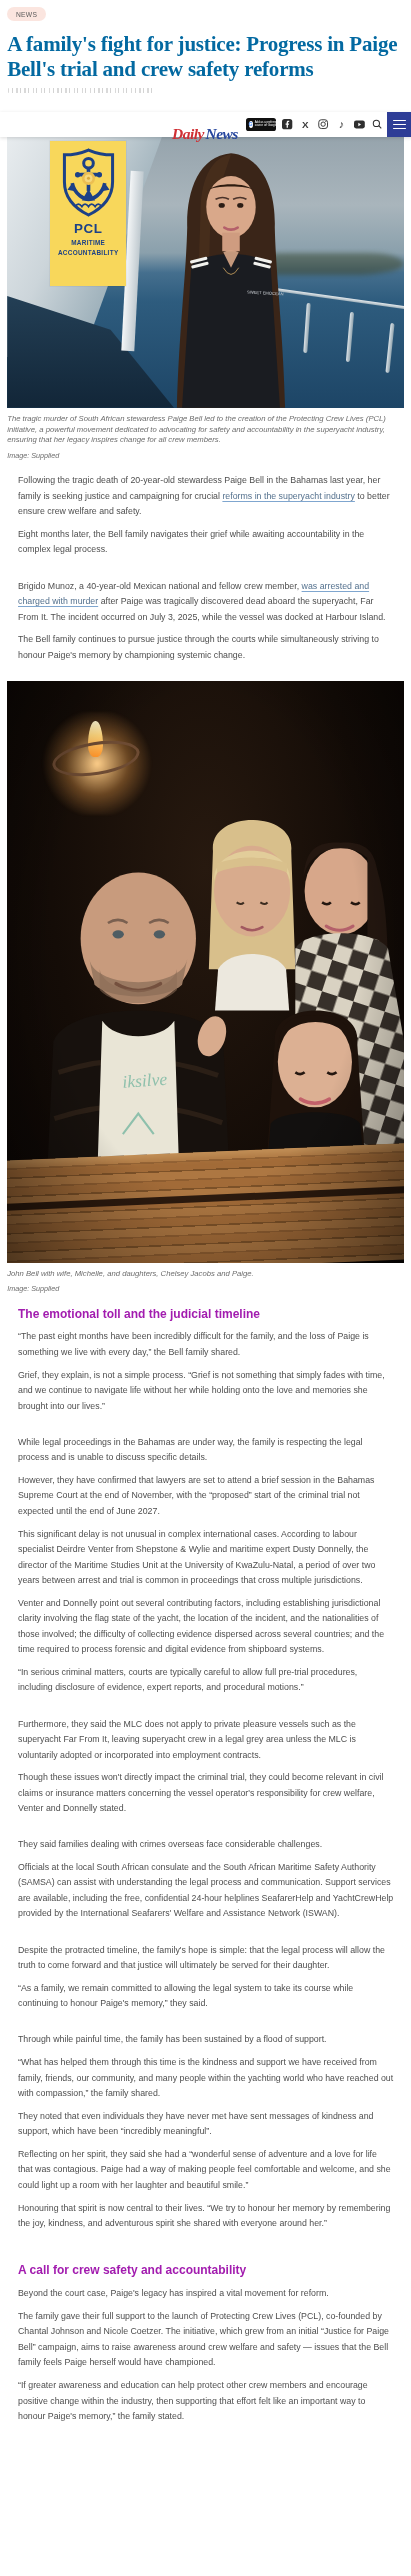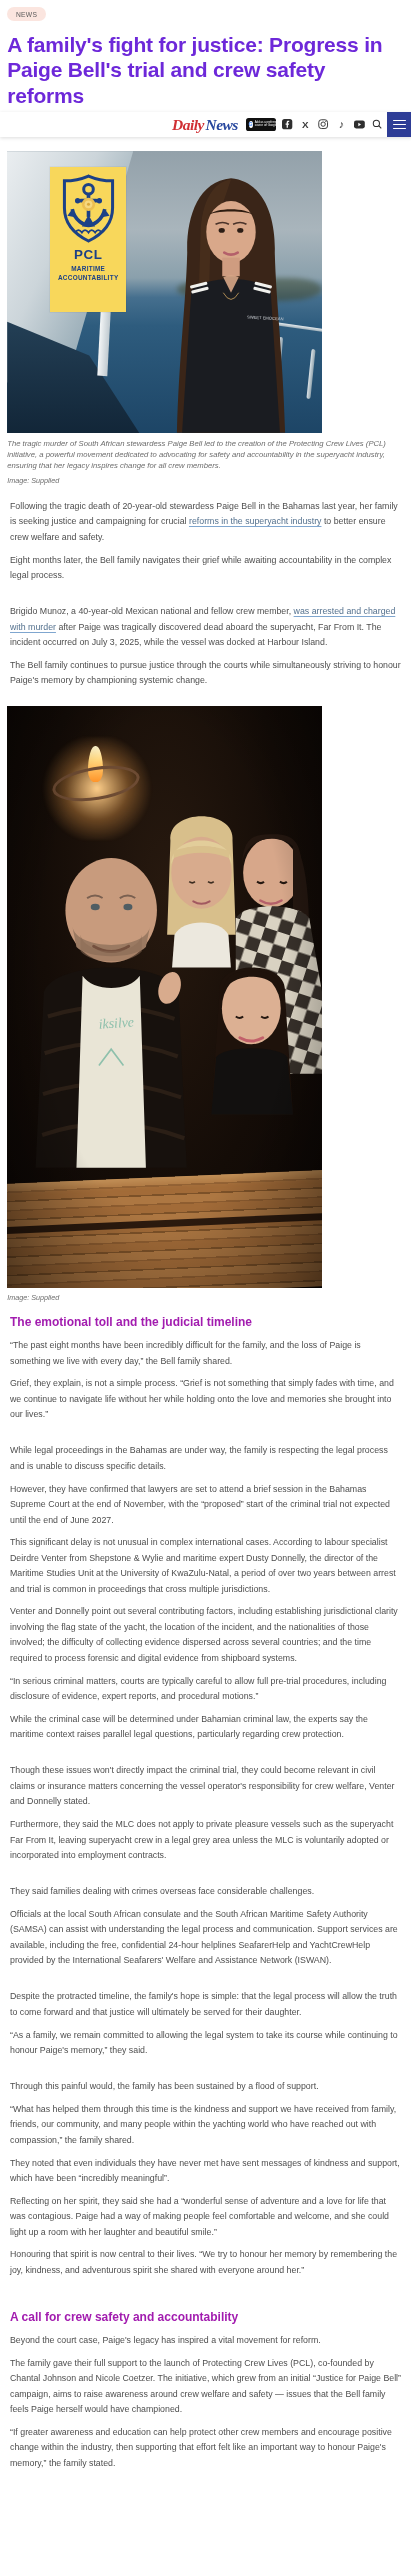--- a/index.html
+++ b/index.html
@@ -2,42 +2,42 @@
 <html style="font-size:8.2px"><head>
 <meta charset="utf-8">
 <style>
   *{box-sizing:border-box;margin:0;padding:0}
   html,body{background:#fff}
   body{font-family:"Liberation Sans",sans-serif}
   .page{position:relative;width:412px;height:3423px;overflow:hidden;background:#fff;margin:0 auto}
 
   
   .news-pill{display:inline-block;margin:7.2px 0 0 7.2px;background:#fbe5df;color:#5a5a5a;font-size:6.7px;letter-spacing:0.3px;padding:3.6px 8.8px;border-radius:9.3px}
-  h1.headline{font-family:Liberation Sans, sans-serif;font-size:21px;line-height:1.22;color:#6d28d9;font-weight:700;margin:10.3px 7.2px 0;letter-spacing:-0.2px}
+  h1.headline{font-family:Liberation Serif, serif;font-size:21px;line-height:1.22;color:#0369a1;font-weight:700;margin:10.3px 7.2px 0;letter-spacing:-0.2px}
   .byline-clip{height:4.6px;width:147px;margin:5.2px 0 0 7.7px;background:repeating-linear-gradient(90deg,#ababab 0 1.5px,transparent 1.5px 3.6px,#9e9e9e 3.6px 4.6px,transparent 4.6px 8.2px);opacity:.45;border-radius:1px}
 
   
   .nav{position:absolute;top:112px;left:0;width:412px;height:25px;background:#fff;box-shadow:0 1px 3.6px rgba(0,0,0,.14);z-index:60}
-  .dn-logo{position:absolute;left:172px;top:4px;font-family:"Liberation Serif",serif;font-style:italic;font-weight:700;font-size:15.5px;letter-spacing:-0.5px;white-space:nowrap}
+  .dn-logo{position:absolute;left:172px;top:13px;font-family:"Liberation Serif",serif;font-style:italic;font-weight:700;font-size:15.5px;letter-spacing:-0.5px;white-space:nowrap}
   .dn-daily{color:#d02f34}.dn-news{color:#27479e;margin-left:1.5px}
   .gbadge{position:absolute;left:246px;top:6.2px;width:30px;height:12.4px;background:#101010;border-radius:2.6px;display:flex;align-items:center;padding:0 2.6px;gap:2.1px}
   .gcircle{width:6.7px;height:6.7px;border-radius:50%;background:#fff;color:#4285f4;font-size:5.2px;font-weight:700;display:flex;align-items:center;justify-content:center;line-height:1}
   .gtext{font-size:2.8px;color:#fff;line-height:1.25;white-space:nowrap}
   .nav-icons{position:absolute;left:282px;top:0;height:25px;display:flex;align-items:center;gap:7.2px}
   .nicon{width:10.8px;height:10.8px;display:flex;align-items:center;justify-content:center;color:#2e2e2e}
   .x-glyph{font-size:9.8px;font-weight:700;color:#3a3a3a;line-height:1}
   .tt-glyph{font-size:10.8px;color:#2e2e2e;line-height:1}
   .menu-btn{position:absolute;right:0;top:0;width:25px;height:25px;background:#2e3d96;display:flex;flex-direction:column;justify-content:center;align-items:center;gap:2.6px}
   .menu-btn i{display:block;width:12.4px;height:1.5px;background:#fff;border-radius:1px}
 
   
   figure{margin:0;padding:0 7.2px}
   .fig-hero{margin-top:33px}
   .fig-family{margin-top:17.5px}
-  .img-box{position:relative;width:315px;overflow:hidden}
+  .img-box{position:relative;width:397px;overflow:hidden}
   figcaption{font-size:7.7px;font-style:italic;color:#6d6d6d;line-height:10.8px;margin-top:6.2px}
   .credit{font-size:7.2px;font-style:italic;color:#6d6d6d;margin-top:4.6px}
 
   
   .hero-art{height:282px;background:linear-gradient(180deg,#93a1aa 0%,#a9b5bc 28%,#8aa0ac 45%,#456f8e 52%,#2e5c7e 62%,#1d4566 100%)}
   .shore{position:absolute;left:54%;right:0;top:45%;height:8%;background:linear-gradient(180deg,#5d6e63,#3e524e);border-radius:45% 25% 35% 45%/60%;filter:blur(2.6px);opacity:.85}
   .yacht-sup{position:absolute;left:-4%;top:0;width:44%;height:82%;background:linear-gradient(115deg,#eef1f3 0%,#ccd5da 42%,#9db0ba 70%,#64808f 100%);clip-path:polygon(0 0,100% 0,52% 100%,0 100%)}
   .yacht-hull{position:absolute;left:0;bottom:0;width:42%;height:46%;background:linear-gradient(180deg,#26435a,#122638);clip-path:polygon(0 14%,62% 40%,100% 100%,0 100%)}
   .mast{position:absolute;left:30%;top:16%;width:3.2%;height:64%;background:linear-gradient(90deg,#f4f6f7,#bfc9cf);transform:rotate(3deg)}
   .rail{position:absolute;right:-4.1px;top:60%;width:42%;height:3.1px;background:linear-gradient(180deg,#e6ebee,#9fb0ba);transform:rotate(8deg);border-radius:1.5px}
@@ -56,21 +56,21 @@
   
   .family-art{height:582px;background:radial-gradient(ellipse at 50% 32%,#27190f 0%,#140c07 55%,#0b0604 100%)}
   .lampglow{position:absolute;left:31px;top:31px;width:118px;height:103px;background:radial-gradient(circle,#ffcf8a 0%,rgba(255,170,80,.35) 40%,transparent 70%);filter:blur(1px)}
   .lamprim{position:absolute;left:45px;top:61px;width:88px;height:33px;border:3.6px solid #6d4b33;border-radius:50%;transform:rotate(-9deg)}
   .flame{position:absolute;left:81px;top:40px;width:14.4px;height:36px;background:linear-gradient(180deg,#fff7d0 0%,#ffd67c 40%,#ff9429 100%);border-radius:50% 50% 46% 46%/68% 68% 32% 32%;filter:blur(0.5px)}
   .vignette{position:absolute;inset:0;background:radial-gradient(ellipse at 50% 45%,transparent 55%,rgba(0,0,0,.55) 100%)}
   .table-wood{position:absolute;left:-7.2px;right:-7.2px;bottom:-5.2px;height:116px;transform:rotate(-2.5deg);background:repeating-linear-gradient(180deg,#ad7742 0 7.7px,#8e5d30 7.7px 9.3px,#a26b38 9.3px 17px,#7c5128 17px 18.5px);box-shadow:inset 0 4.1px 8.2px rgba(255,214,150,.3)}
   .table-seam{position:absolute;left:-7.2px;right:-7.2px;bottom:61px;height:7.2px;background:#2c1a0e;transform:rotate(-2.5deg)}
 
   
-  .flow{padding:0 10px}
+  .flow{padding:0 18px}
   .flow>:first-child{margin-top:13.4px}
   .flow p{font-size:8.8px;color:#4e4e4e;line-height:15.5px;margin:7.2px 0 0}
   .flow h2{font-size:12px;color:#a21caf;font-weight:700;margin:18.5px 0 2.1px;line-height:1.3}
   .gap-lg{height:13.4px}
   a.lnk{color:#54718e;text-decoration:underline;text-decoration-color:#7fa6cf;text-decoration-thickness:0.8px;text-underline-offset:1.5px;cursor:pointer}
 </style>
 </head>
 <body>
 
 <div class="page">
@@ -246,45 +246,45 @@
         <path d="M560 760 q10 7 18 0 M622 760 q10 7 18 0" stroke="#241710" stroke-width="5" fill="none"></path>
         <path d="M570 812 q28 16 56 0" stroke="#c2606a" stroke-width="7" fill="none" stroke-linecap="round"></path>
         <path d="M512 860 C530 830 668 830 686 860 L700 1000 L500 1000 Z" fill="#12100f"></path>
 
         <ellipse cx="398" cy="690" rx="26" ry="40" fill="#d8ab8d" transform="rotate(18 398 690)"></ellipse>
       </svg>
       <div class="table-wood"></div>
       <div class="table-seam"></div>
       <div class="vignette"></div>
     </div>
+    <figcaption>John Bell with wife, Michelle, and daughters, Chelsey Jacobs and Paige.</figcaption>
     <div class="credit">Image: Supplied</div>
   </figure>
 
   <div id="flow2" class="flow">
       <h2><span>The emotional toll and the judicial timeline</span></h2>
       <p><span>“The past eight months have been incredibly difficult for the family, and the loss of Paige is something we live with every day,” the Bell family shared.</span></p>
       <p><span>Grief, they explain, is not a simple process. “Grief is not something that simply fades with time, and we continue to navigate life without her while holding onto the love and memories she brought into our lives.”</span></p>
       <div class="gap-lg"></div>
       <p><span>While legal proceedings in the Bahamas are under way, the family is respecting the legal process and is unable to discuss specific details.</span></p>
       <p><span>However, they have confirmed that lawyers are set to attend a brief session in the Bahamas Supreme Court at the end of November, with the “proposed” start of the criminal trial not expected until the end of June 2027.</span></p>
       <p><span>This significant delay is not unusual in complex international cases. According to labour specialist Deirdre Venter from Shepstone &amp; Wylie and maritime expert Dusty Donnelly, the director of the Maritime Studies Unit at the University of KwaZulu-Natal, a period of over two years between arrest and trial is common in proceedings that cross multiple jurisdictions.</span></p>
       <p><span>Venter and Donnelly point out several contributing factors, including establishing jurisdictional clarity involving the flag state of the yacht, the location of the incident, and the nationalities of those involved; the difficulty of collecting evidence dispersed across several countries; and the time required to process forensic and digital evidence from shipboard systems.</span></p>
       <p><span>“In serious criminal matters, courts are typically careful to allow full pre-trial procedures, including disclosure of evidence, expert reports, and procedural motions.”</span></p>
-      <p><span>While the criminal case will be determined under Bahamian criminal law, the experts say the maritime context raises parallel legal questions, particularly regarding crew protection.</span></p>
-      <div class="gap-lg"></div>
+      <div class="gap-lg"></div>
+      <p><span>Furthermore, they said the MLC does not apply to private pleasure vessels such as the superyacht Far From It, leaving superyacht crew in a legal grey area unless the MLC is voluntarily adopted or incorporated into employment contracts.</span></p>
       <p><span>Though these issues won't directly impact the criminal trial, they could become relevant in civil claims or insurance matters concerning the vessel operator's responsibility for crew welfare, Venter and Donnelly stated.</span></p>
-      <p><span>Furthermore, they said the MLC does not apply to private pleasure vessels such as the superyacht Far From It, leaving superyacht crew in a legal grey area unless the MLC is voluntarily adopted or incorporated into employment contracts.</span></p>
       <div class="gap-lg"></div>
       <p><span>They said families dealing with crimes overseas face considerable challenges.</span></p>
       <p><span>Officials at the local South African consulate and the South African Maritime Safety Authority (SAMSA) can assist with understanding the legal process and communication. Support services are available, including the free, confidential 24-hour helplines SeafarerHelp and YachtCrewHelp provided by the International Seafarers' Welfare and Assistance Network (ISWAN).</span></p>
       <div class="gap-lg"></div>
       <p><span>Despite the protracted timeline, the family's hope is simple: that the legal process will allow the truth to come forward and that justice will ultimately be served for their daughter.</span></p>
       <p><span>“As a family, we remain committed to allowing the legal system to take its course while continuing to honour Paige's memory,” they said.</span></p>
       <div class="gap-lg"></div>
-      <p><span>Through this painful would, the family has been sustained by a flood of support.</span></p>
+      <p><span>Through while painful time, the family has been sustained by a flood of support.</span></p>
       <p><span>“What has helped them through this time is the kindness and support we have received from family, friends, our community, and many people within the yachting world who have reached out with compassion,” the family shared.</span></p>
       <p><span>They noted that even individuals they have never met have sent messages of kindness and support, which have been “incredibly meaningful”.</span></p>
       <p><span>Reflecting on her spirit, they said she had a “wonderful sense of adventure and a love for life that was contagious. Paige had a way of making people feel comfortable and welcome, and she could light up a room with her laughter and beautiful smile.”</span></p>
       <p><span>Honouring that spirit is now central to their lives. “We try to honour her memory by remembering the joy, kindness, and adventurous spirit she shared with everyone around her.”</span></p>
       <div class="gap-lg"></div>
       <h2><span>A call for crew safety and accountability</span></h2>
       <p><span>Beyond the court case, Paige's legacy has inspired a vital movement for reform.</span></p>
       <p><span>The family gave their full support to the launch of Protecting Crew Lives (PCL), co-founded by Chantal Johnson and Nicole Coetzer. The initiative, which grew from an initial “Justice for Paige Bell” campaign, aims to raise awareness around crew welfare and safety — issues that the Bell family feels Paige herself would have championed.</span></p>
       <p><span>“If greater awareness and education can help protect other crew members and encourage positive change within the industry, then supporting that effort felt like an important way to honour Paige's memory,” the family stated.</span></p>
     </div>

